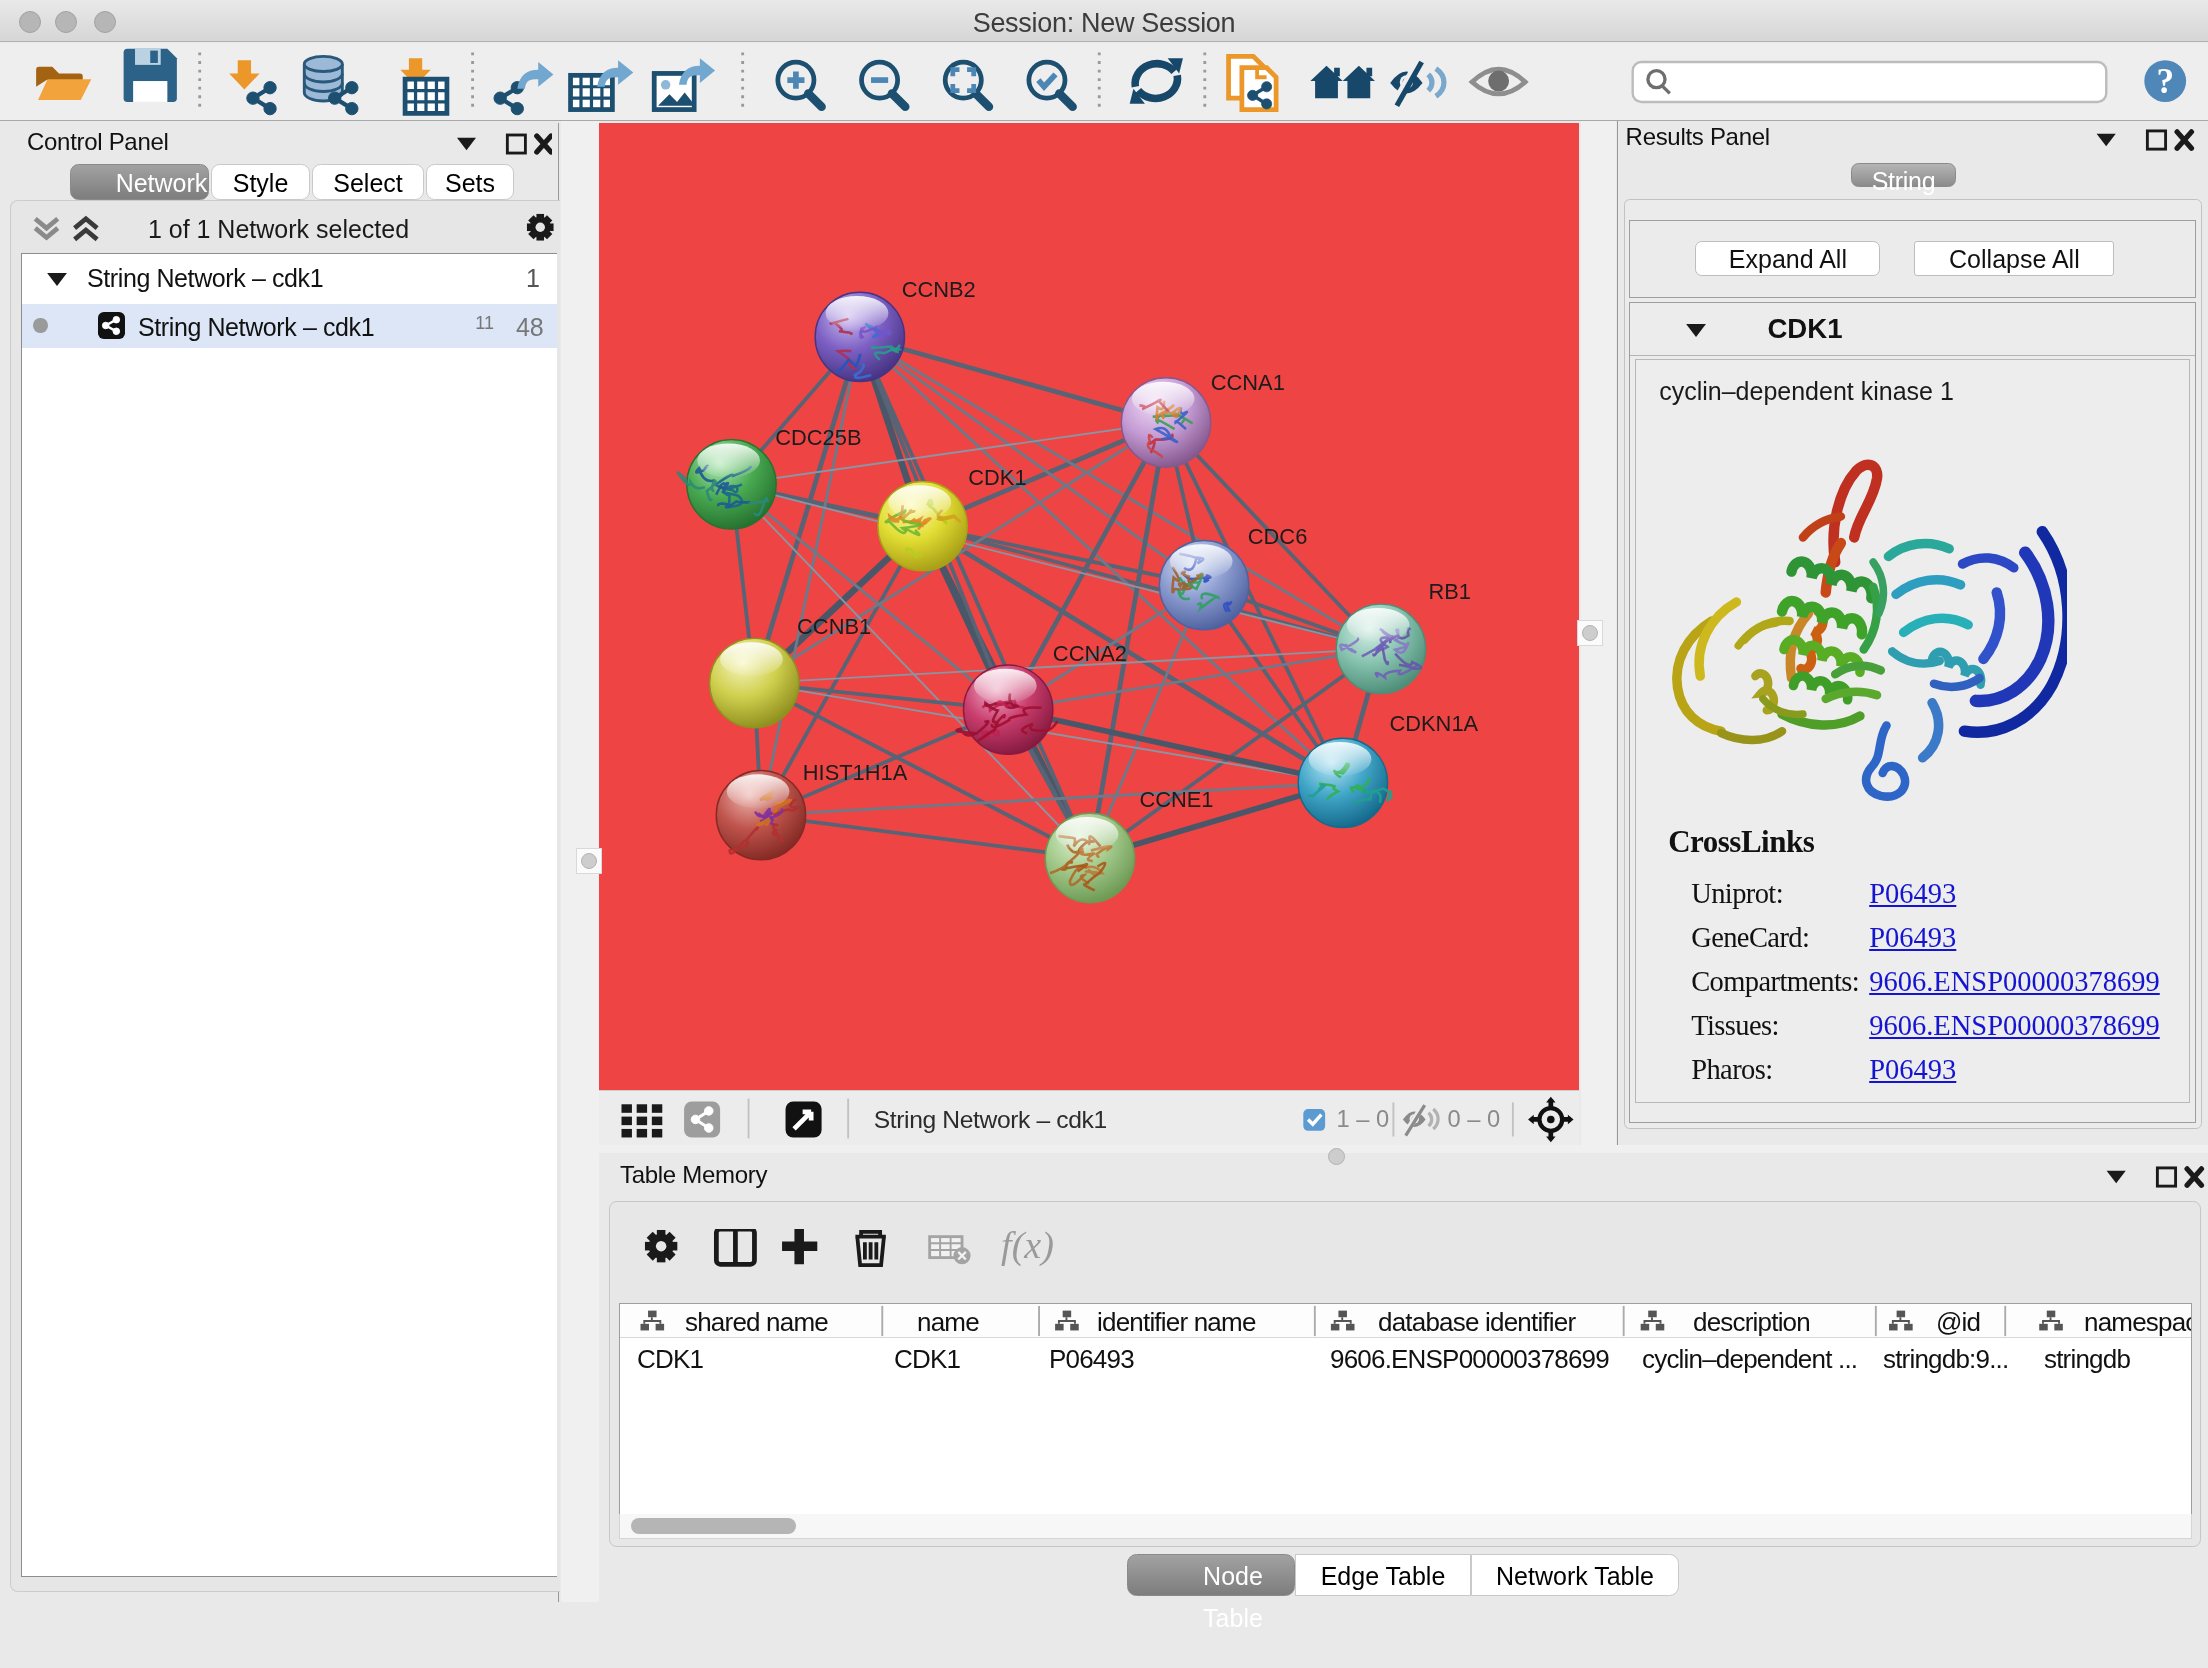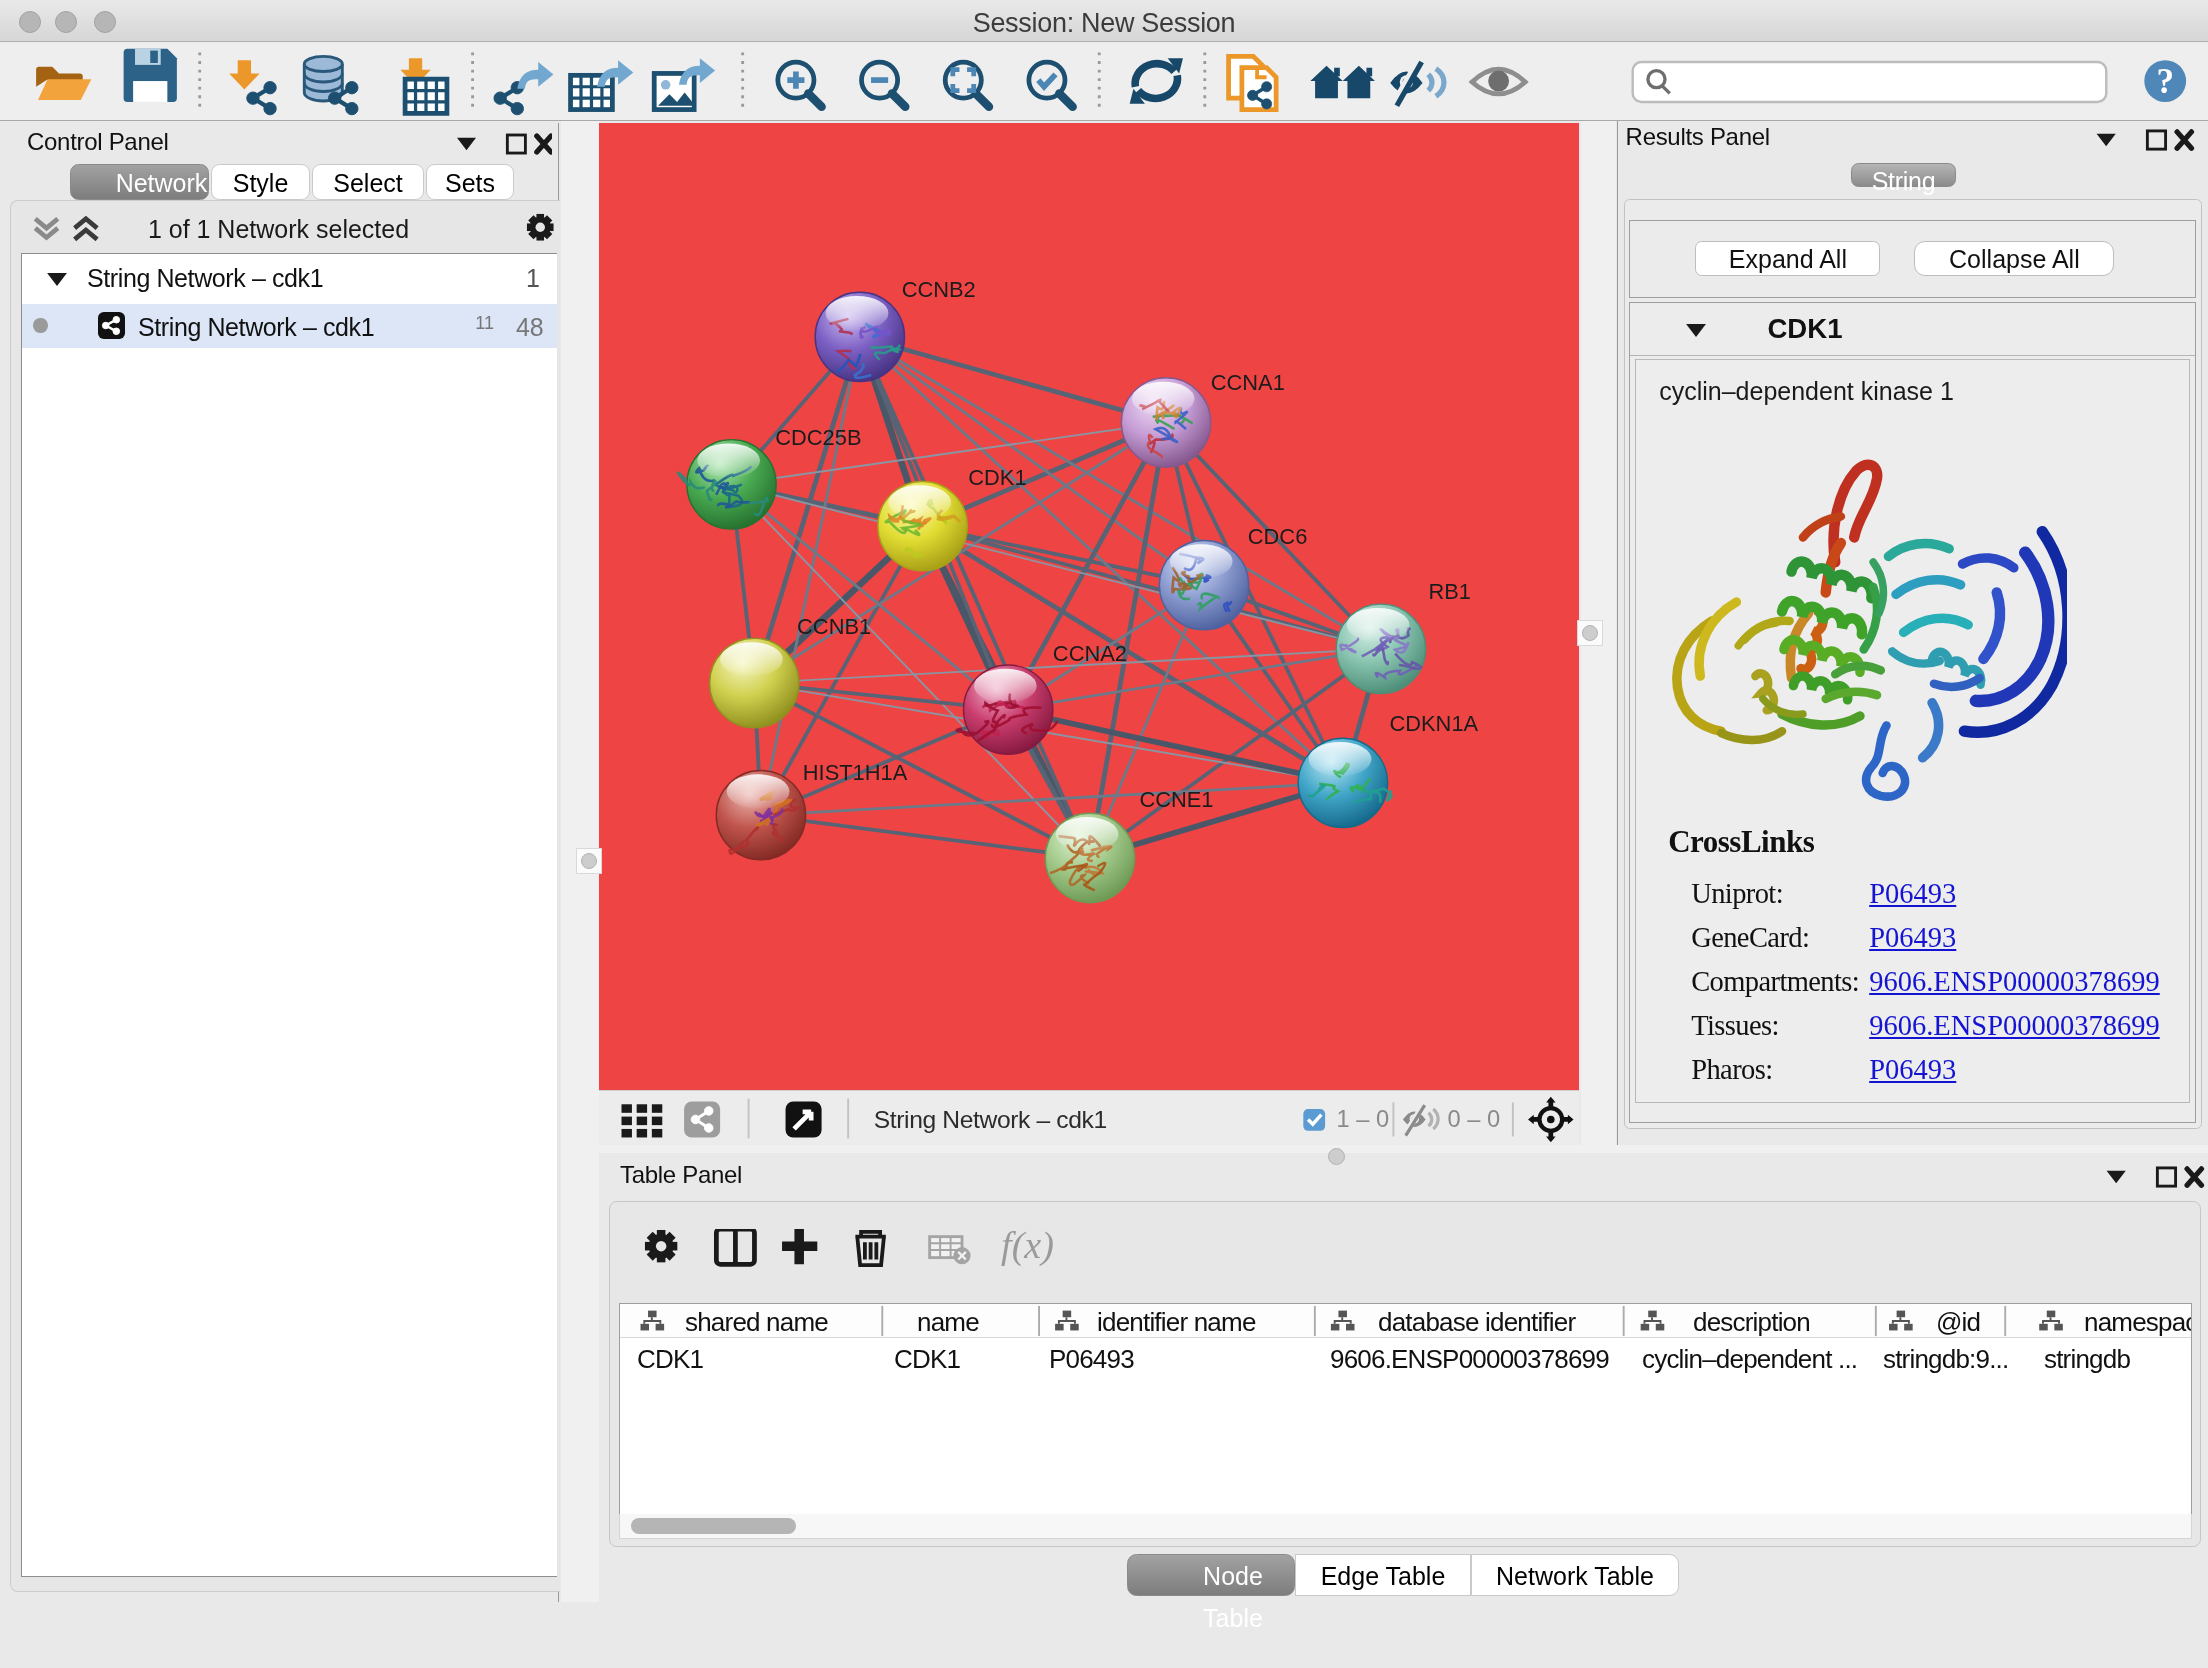--- a/index.html
+++ b/index.html
@@ -563,21 +563,21 @@
     <div class="abs" style="left:7.6px;top:1.9px;"><span class="ptitle">Results Panel</span></div>
     <svg class="abs" style="left:474px;top:7.6px;" width="105" height="23" viewBox="0 0 100 24">
       <path d="M0,5 L20,5 L10,18 Z" fill="#1a1a1a"></path>
       <rect x="53" y="2" width="19" height="19" fill="none" stroke="#1a1a1a" stroke-width="3"></rect>
       <path d="M84,3 L99,20 M99,3 L84,20" stroke="#1a1a1a" stroke-width="5.5" stroke-linecap="round"></path>
     </svg>
     <div class="abs" style="left:233px;top:42px;width:105px;height:24px;border-radius:7.6px;background:linear-gradient(#b5b5b5,#8b8b8b);border:1px solid #8a8a8a;color:#fff;font-size:25px;text-align:center;line-height:35px;letter-spacing:-0.3px;">String</div>
     <div class="abs" style="left:5.7px;top:78px;width:578px;height:930px;background:#ebebeb;border:1px solid #c2c2c2;border-radius:5.7px;"></div>
     <div class="abs" style="left:11.4px;top:99px;width:567px;height:78px;background:#ebebeb;border:1px solid #9e9e9e;">
       <div class="abs" style="left:65px;top:20px;width:185px;height:35px;background:#fff;border:1px solid #bdbdbd;border-radius:6.7px;font-size:25px;text-align:center;line-height:34px;color:#111;">Expand All</div>
-      <div class="abs" style="left:284px;top:20px;width:200px;height:35px;background:#fff;border:1px solid #bdbdbd;border-radius:11px;font-size:25px;text-align:center;line-height:34px;color:#111;">Collapse All</div>
+      <div class="abs" style="left:284px;top:20px;width:200px;height:35px;background:#fff;border:1px solid #bdbdbd;border-radius:3px;font-size:25px;text-align:center;line-height:34px;color:#111;">Collapse All</div>
     </div>
     <div class="abs" style="left:11.4px;top:181px;width:567px;height:821px;background:#ececec;border:1px solid #9e9e9e;">
       <div class="abs" style="left:0;top:0;width:565px;height:53px;border-bottom:1px solid #b5b5b5;">
         <svg class="abs" style="left:56px;top:19px;" width="21" height="17" viewBox="0 0 22 18">
             <path d="M0,2 L21,2 L10.5,16 Z" fill="#1a1a1a"></path>
           </svg>
         <div class="abs" style="left:137px;top:9.5px;font-size:27.6px;font-weight:bold;color:#111;">CDK1</div>
       </div>
       <div class="abs" style="left:4.8px;top:56px;width:555px;height:744px;background:#ededed;border:1px solid #b8b8b8;">
         <div class="abs" style="left:23px;top:17px;font-size:25px;color:#1a1a1a;">cyclin–dependent kinase 1</div>
@@ -628,21 +628,21 @@
           <div><a class="link">P06493</a></div>
             <div><a class="link">P06493</a></div>
           <div><a class="link">9606.ENSP00000378699</a></div>
             <div><a class="link">9606.ENSP00000378699</a></div>
           <div><a class="link">P06493</a></div>
         </div>
       </div>
     </div>
   </div>
   <div id="tablepanel" class="abs">
-    <div class="abs" style="left:21px;top:7.6px;"><span class="ptitle">Table Panel</span></div>
+    <div class="abs" style="left:21px;top:7.6px;"><span class="ptitle">Table Memory</span></div>
     <svg class="abs" style="left:1503px;top:13.3px;" width="105" height="23" viewBox="0 0 100 24">
       <path d="M0,5 L20,5 L10,18 Z" fill="#1a1a1a"></path>
       <rect x="53" y="2" width="19" height="19" fill="none" stroke="#1a1a1a" stroke-width="3"></rect>
       <path d="M84,3 L99,20 M99,3 L84,20" stroke="#1a1a1a" stroke-width="5.5" stroke-linecap="round"></path>
     </svg>
     <div class="abs" style="left:9.5px;top:48px;width:1592px;height:346px;background:#e7e7e7;border:1px solid #c6c6c6;border-radius:7.6px;">
       <svg class="abs" style="left:34px;top:27px;" width="438" height="61" viewBox="0 0 460 64">
         <g fill="#1a1a1a">
           <circle cx="18" cy="18" r="13"></circle>
           <rect x="13.5" y="1" width="9" height="34"></rect>

